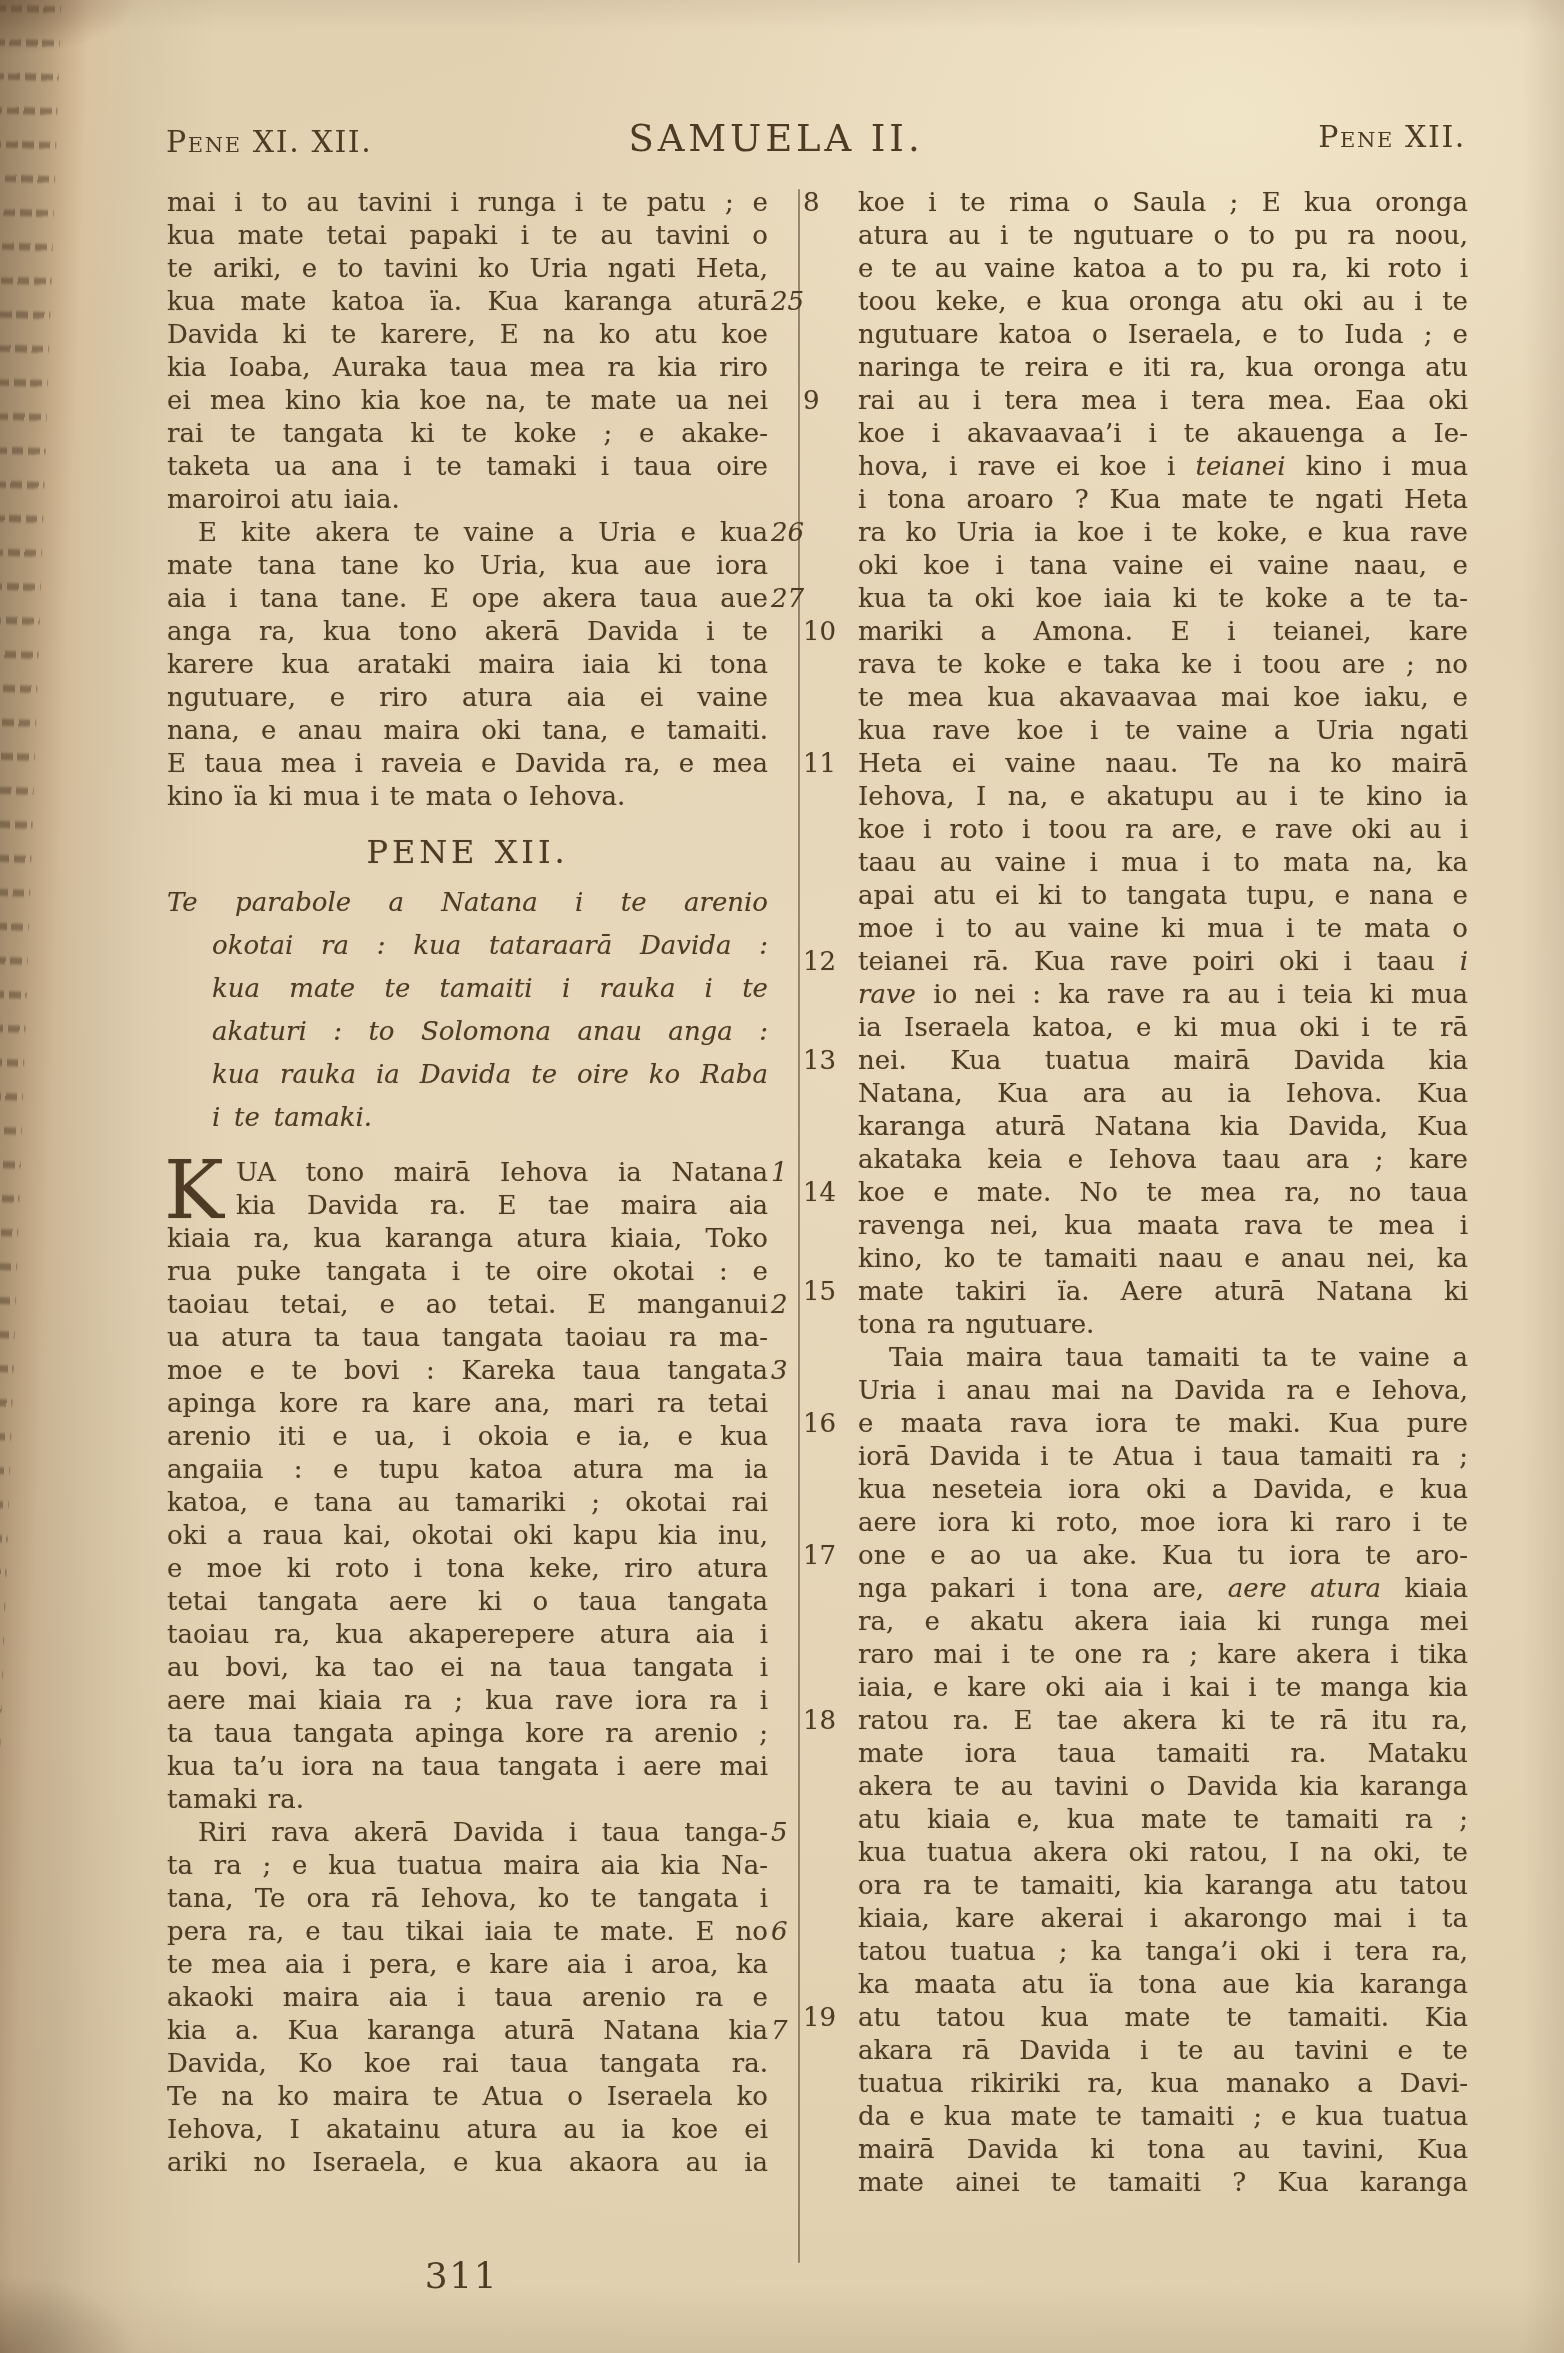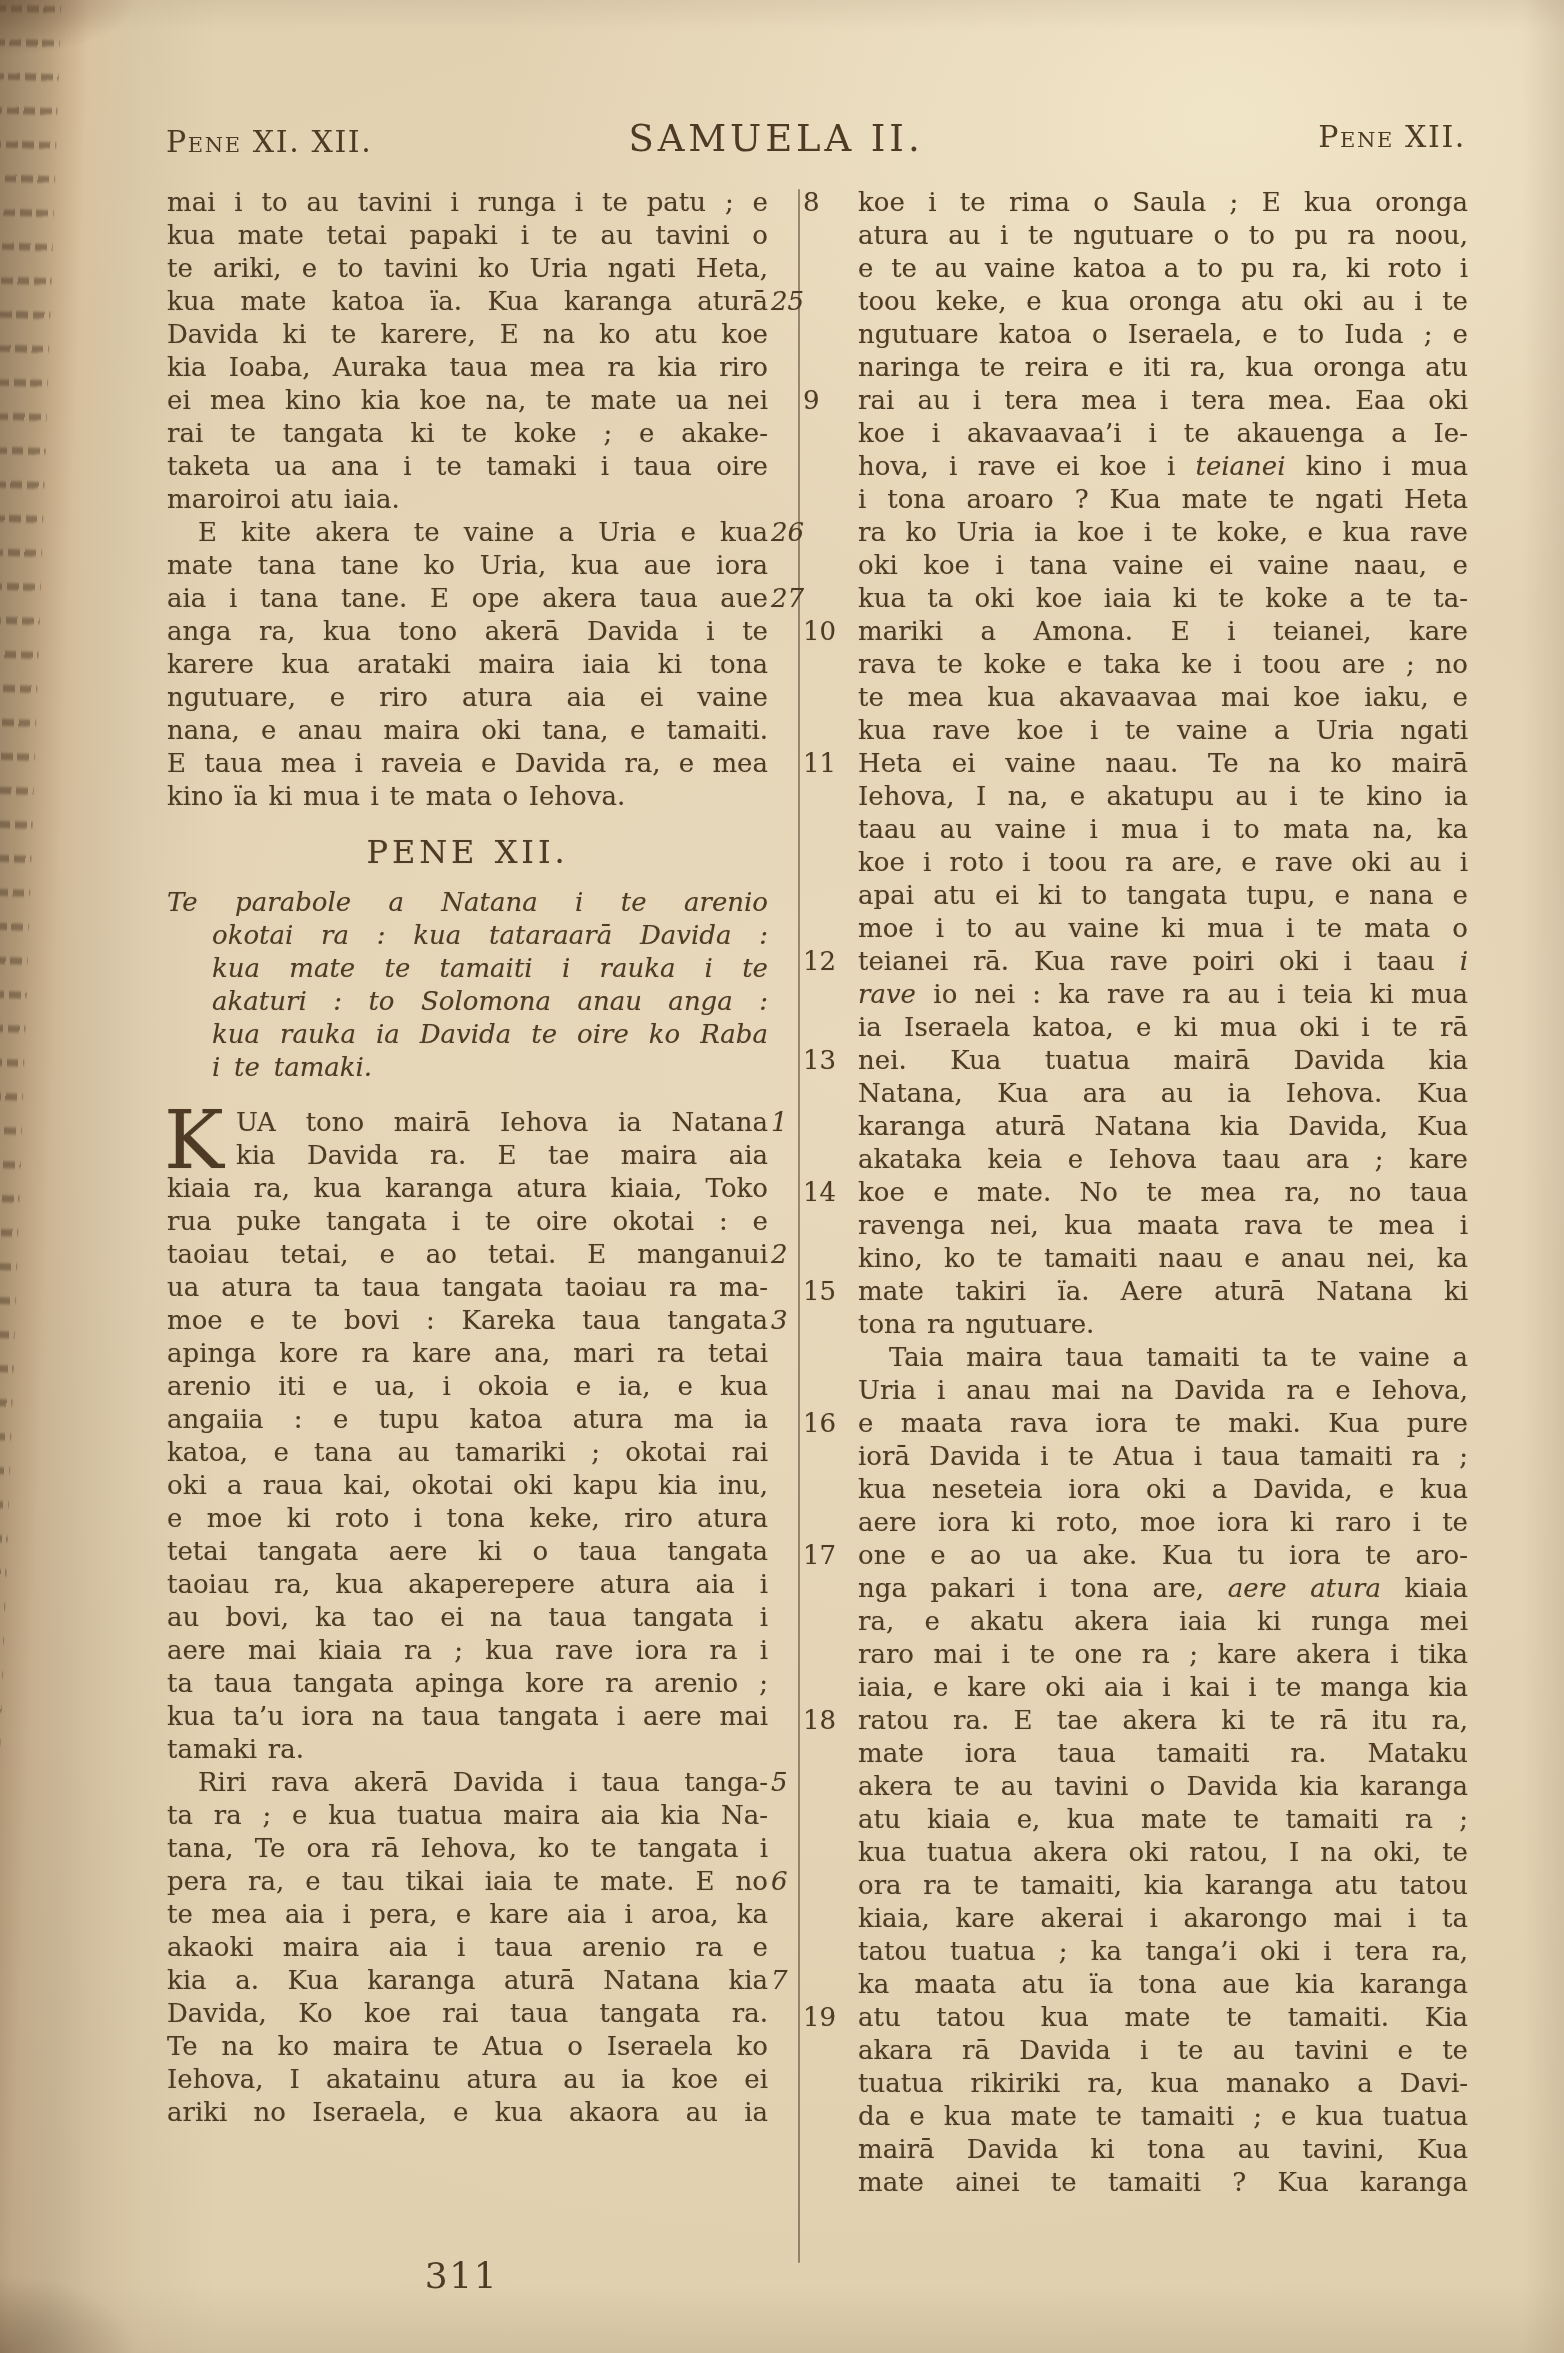--- a/index.html
+++ b/index.html
@@ -50,21 +50,21 @@
 
   .col{position:absolute;top:186px;font-size:26px;color:#4f3a25;word-spacing:2.3px;
        text-shadow:0 0 0.8px rgba(79,58,37,.35);}
   .col-left{left:167px;width:601px;}
   .col-right{left:858px;width:610px;}
 
   .line{position:relative;height:33px;line-height:33px;
         text-align:justify;text-align-last:justify;white-space:nowrap;}
   .line.nj{text-align-last:left;}
   .line.ind{padding-left:31px;}
-  .line.sum1,.line.sum{font-style:italic;word-spacing:5.5px;}
+  .line.sum1,.line.sum{font-style:italic;word-spacing:5.5px;margin-top:10px;}
   .line.sum{padding-left:45px;}
   .line.dc{padding-left:69px;}
   .heading{height:39px;line-height:39px;margin:20.3px 0 14px 0;font-size:32px;letter-spacing:3.9px;
            text-align:center;text-align-last:center;}
   .gap-top{margin-top:22px;}
   .dropcap{position:absolute;left:-3.1px;top:0px;font-size:80px;line-height:69px;letter-spacing:0;}
   .vnum{position:absolute;top:0;}
   .v-r{right:-52px;width:49px;text-align:right;font-style:italic;}
   .v-l{left:-55px;width:49px;text-align:left;}
   .pageno{position:absolute;left:352px;top:2255px;width:219px;text-align:center;
@@ -160,22 +160,22 @@
     <div class="line">i tona aroaro ?  Kua mate te ngati Heta</div>
     <div class="line">ra ko Uria ia koe i te koke, e kua rave</div>
     <div class="line">oki koe i tana vaine ei vaine naau, e</div>
     <div class="line">kua ta oki koe iaia ki te koke a te ta-</div>
     <div class="line">mariki a Amona.  E i teianei, kare<span class="vnum v-l">10</span></div>
     <div class="line">rava te koke e taka ke i toou are ; no</div>
     <div class="line">te mea kua akavaavaa mai koe iaku, e</div>
     <div class="line">kua rave koe i te vaine a Uria ngati</div>
     <div class="line">Heta ei vaine naau.  Te na ko mairā<span class="vnum v-l">11</span></div>
     <div class="line">Iehova, I na, e akatupu au i te kino ia</div>
+    <div class="line">koe i roto i toou ra are, e rave oki au i</div>
     <div class="line">taau au vaine i mua i to mata na, ka</div>
-    <div class="line">koe i roto i toou ra are, e rave oki au i</div>
     <div class="line">apai atu ei ki to tangata tupu, e nana e</div>
     <div class="line">moe i to au vaine ki mua i te mata o</div>
     <div class="line">teianei rā.  Kua rave poiri oki i taau <i>i</i><span class="vnum v-l">12</span></div>
     <div class="line"><i>rave</i> io nei :  ka rave ra au i teia ki mua</div>
     <div class="line">ia Iseraela katoa, e ki mua oki i te rā</div>
     <div class="line">nei.  Kua tuatua mairā Davida kia<span class="vnum v-l">13</span></div>
     <div class="line">Natana, Kua ara au ia Iehova.  Kua</div>
     <div class="line">karanga aturā Natana kia Davida, Kua</div>
     <div class="line">akataka keia e Iehova taau ara ; kare</div>
     <div class="line">koe e mate.  No te mea ra, no taua<span class="vnum v-l">14</span></div>

